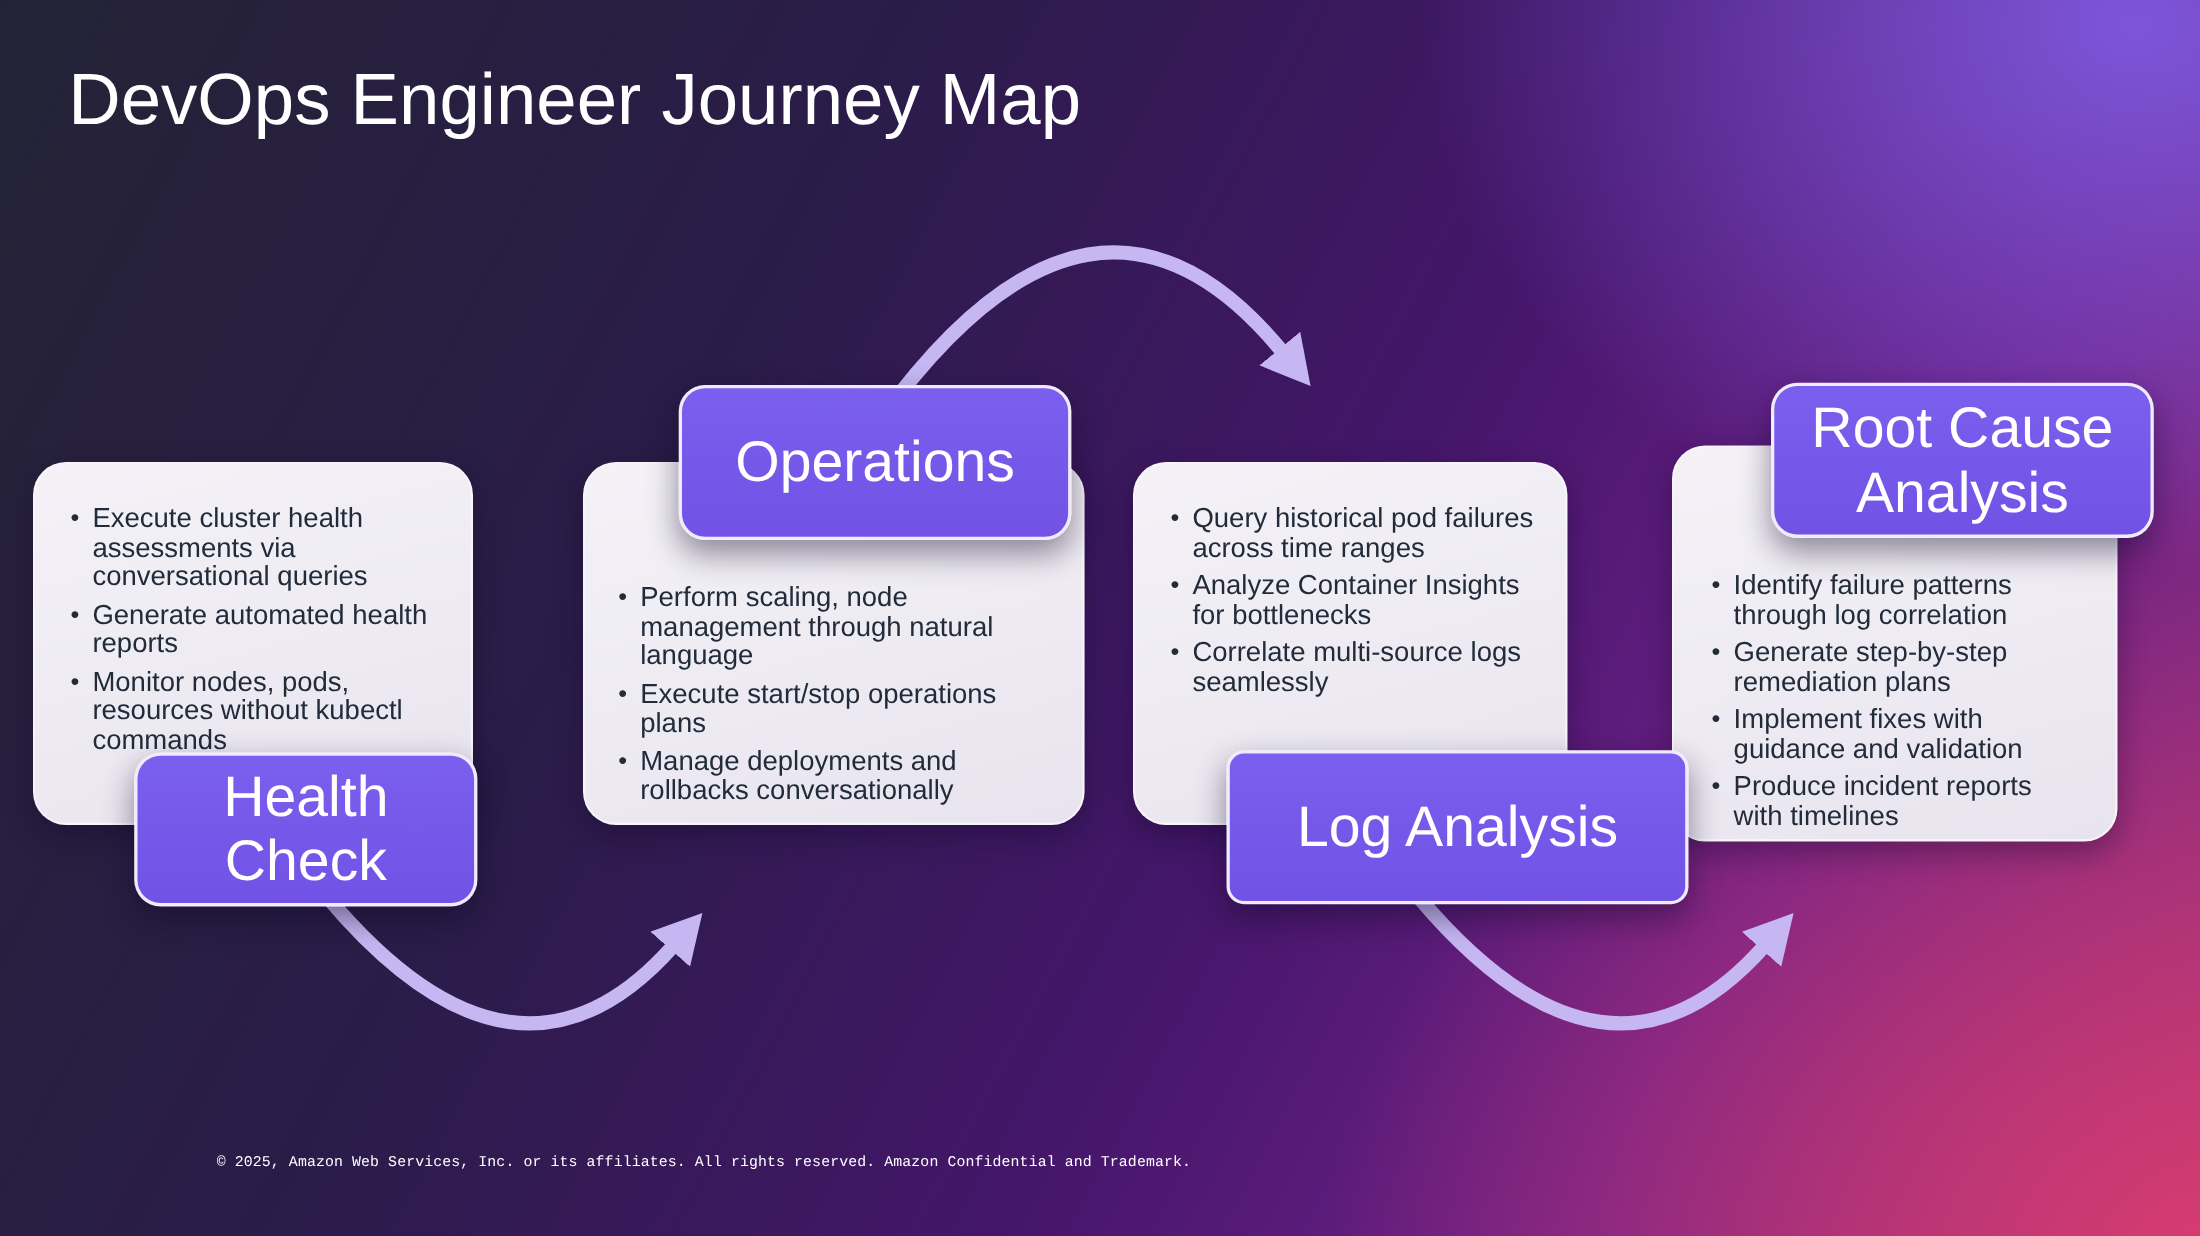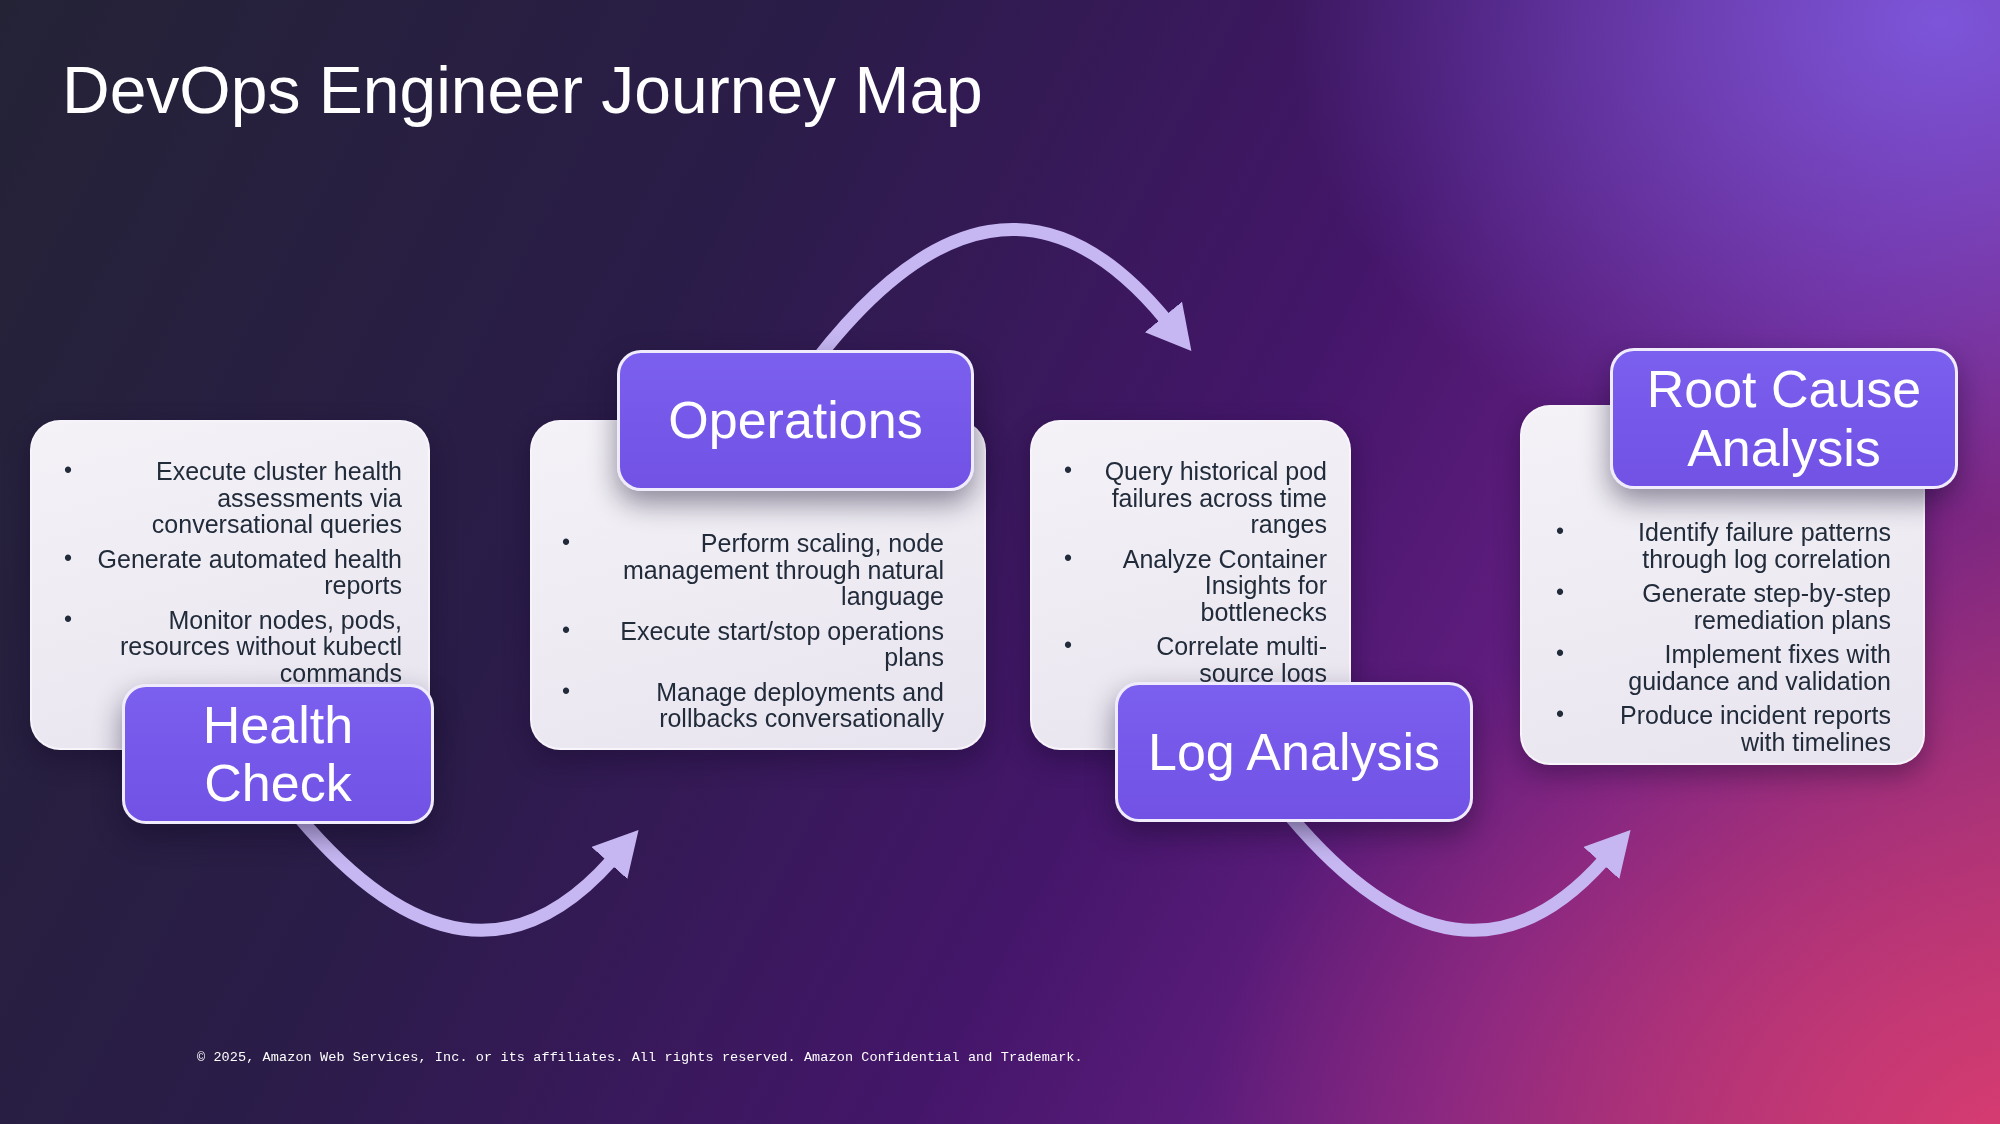--- a/index.html
+++ b/index.html
@@ -28,45 +28,44 @@
     box-shadow:0 10px 26px rgba(18,8,40,.38);
     box-sizing:border-box;
     color:#212b3a;
   }
   .card ul{list-style:none;margin:0;padding:0;}
   .card li{
     position:relative;
     padding-left:24px;
     font-size:25px;line-height:1.06;
     margin-bottom:8px;
-    text-align:right;
   }
   .card li::before{
     content:"\2022";
     position:absolute;left:4px;top:0px;
     font-size:23px;color:#212b3a;
   }
   .card1{left:30px;top:420px;width:400px;height:330px;padding:36px 26px 0 28px;}
   .card2{left:530px;top:420px;width:456px;height:330px;padding:108px 40px 0 26px;}
-  .card3{left:1030px;top:420px;width:321px;height:330px;padding:36px 22px 0 28px;}
+  .card3{left:1030px;top:420px;width:395px;height:330px;padding:36px 22px 0 28px;}
   .card4{left:1520px;top:405px;width:405px;height:360px;padding:112px 32px 0 30px;}
   .stage-label{
     position:absolute;z-index:3;
     display:flex;align-items:center;justify-content:center;text-align:center;
     background:linear-gradient(180deg,#7b5fee 0%,#7152e5 100%);
     border:3px solid rgba(250,248,255,.92);
     border-radius:24px;
     box-shadow:0 12px 28px rgba(18,8,40,.45);
     box-sizing:border-box;
     color:#ffffff;
     font-size:52px;line-height:1.12;font-weight:400;
   }
   .label1{left:122px;top:684px;width:312px;height:140px;}
   .label2{left:617px;top:350px;width:357px;height:141px;}
-  .label3{left:1115px;top:682px;width:358px;height:140px;}
+  .label3{left:1115px;top:682px;width:420px;height:140px;border-radius:16px;}
   .label4{left:1610px;top:348px;width:348px;height:141px;padding:0 10px;}
   .footer{
     position:absolute;left:197px;top:1050px;
     font-size:13.5px;color:#ffffff;letter-spacing:.1px;font-family:Liberation Mono, monospace;
   }
 </style>
 </head>
 <body>
 
 <div class="slide">

